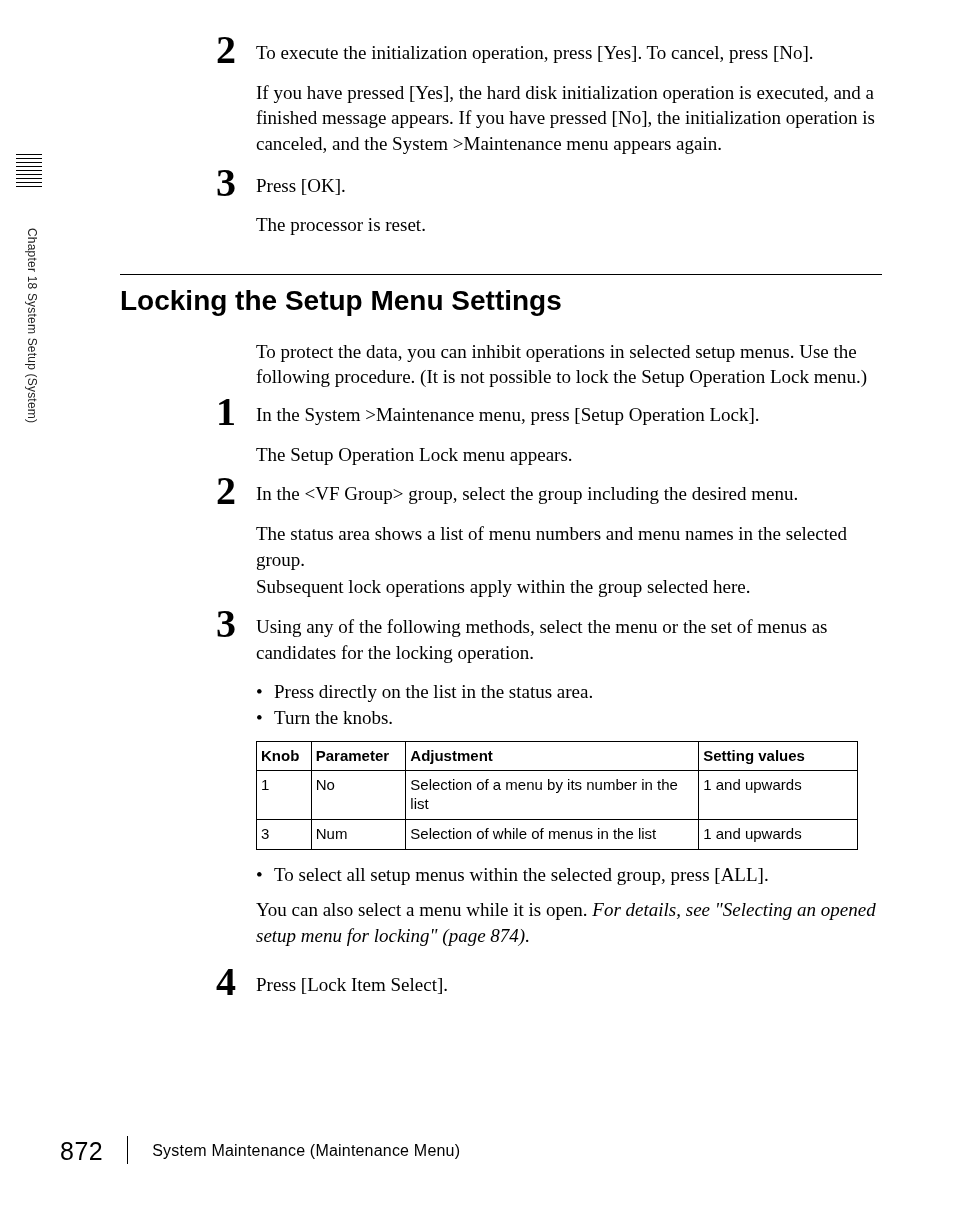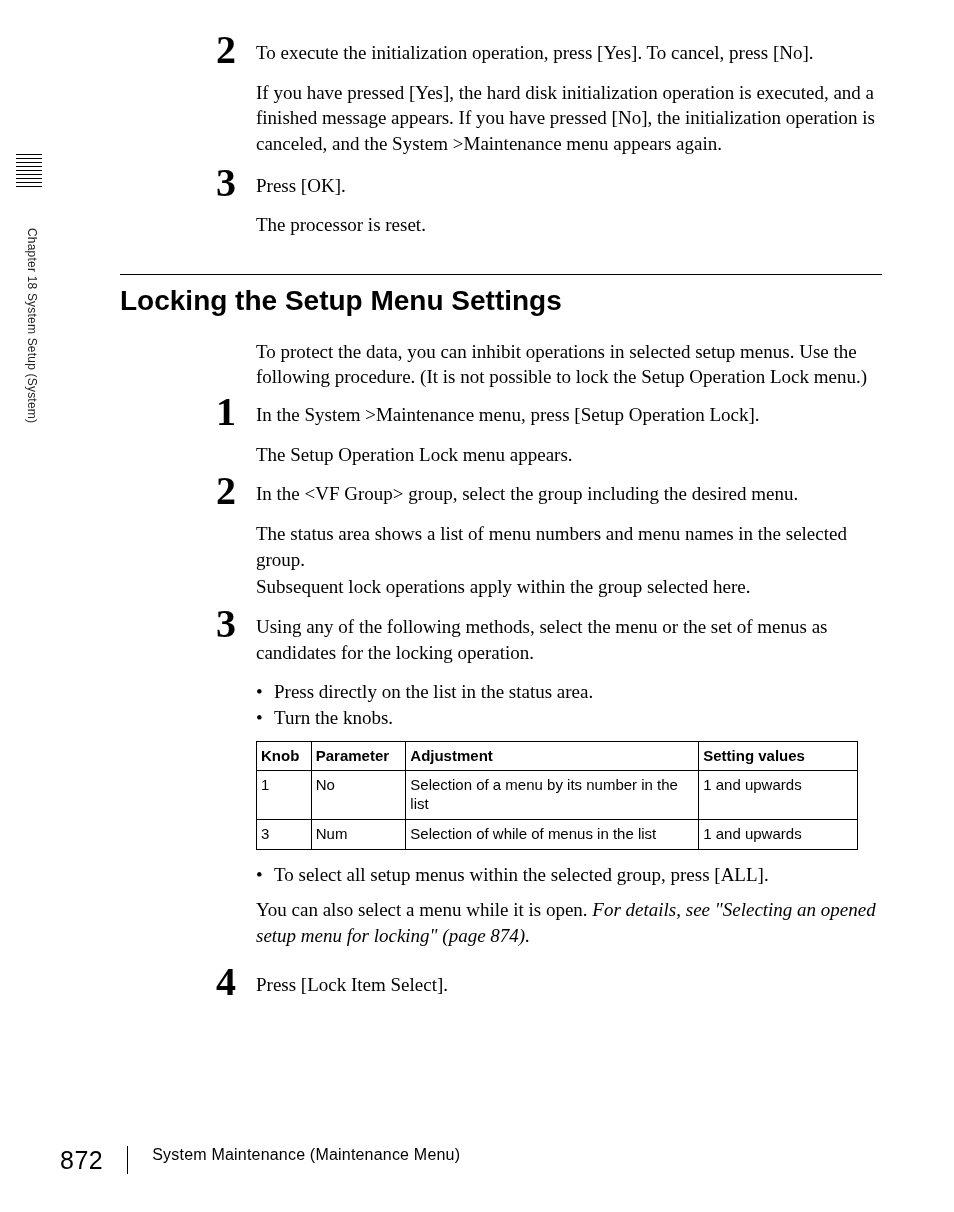--- a/index.html
+++ b/index.html
@@ -105,23 +105,23 @@
   }
   .table th { font-weight: bold; }
   .table .col-knob { width: 55px; }
   .table .col-param { width: 95px; }
   .table .col-adj { width: 300px; }
   .table .col-set { width: 162px; }
 
   .footer {
     position: absolute;
     left: 60px;
-    bottom: 36px;
+    bottom: 46px;
     display: flex;
-    align-items: flex-start;
+    align-items: center;
     gap: 24px;
   }
   .footer-num {
     font-family: Arial, Helvetica, sans-serif;
     font-size: 25px;
     letter-spacing: 0.5px;
   }
   .footer-sep {
     width: 1px;
     height: 28px;

